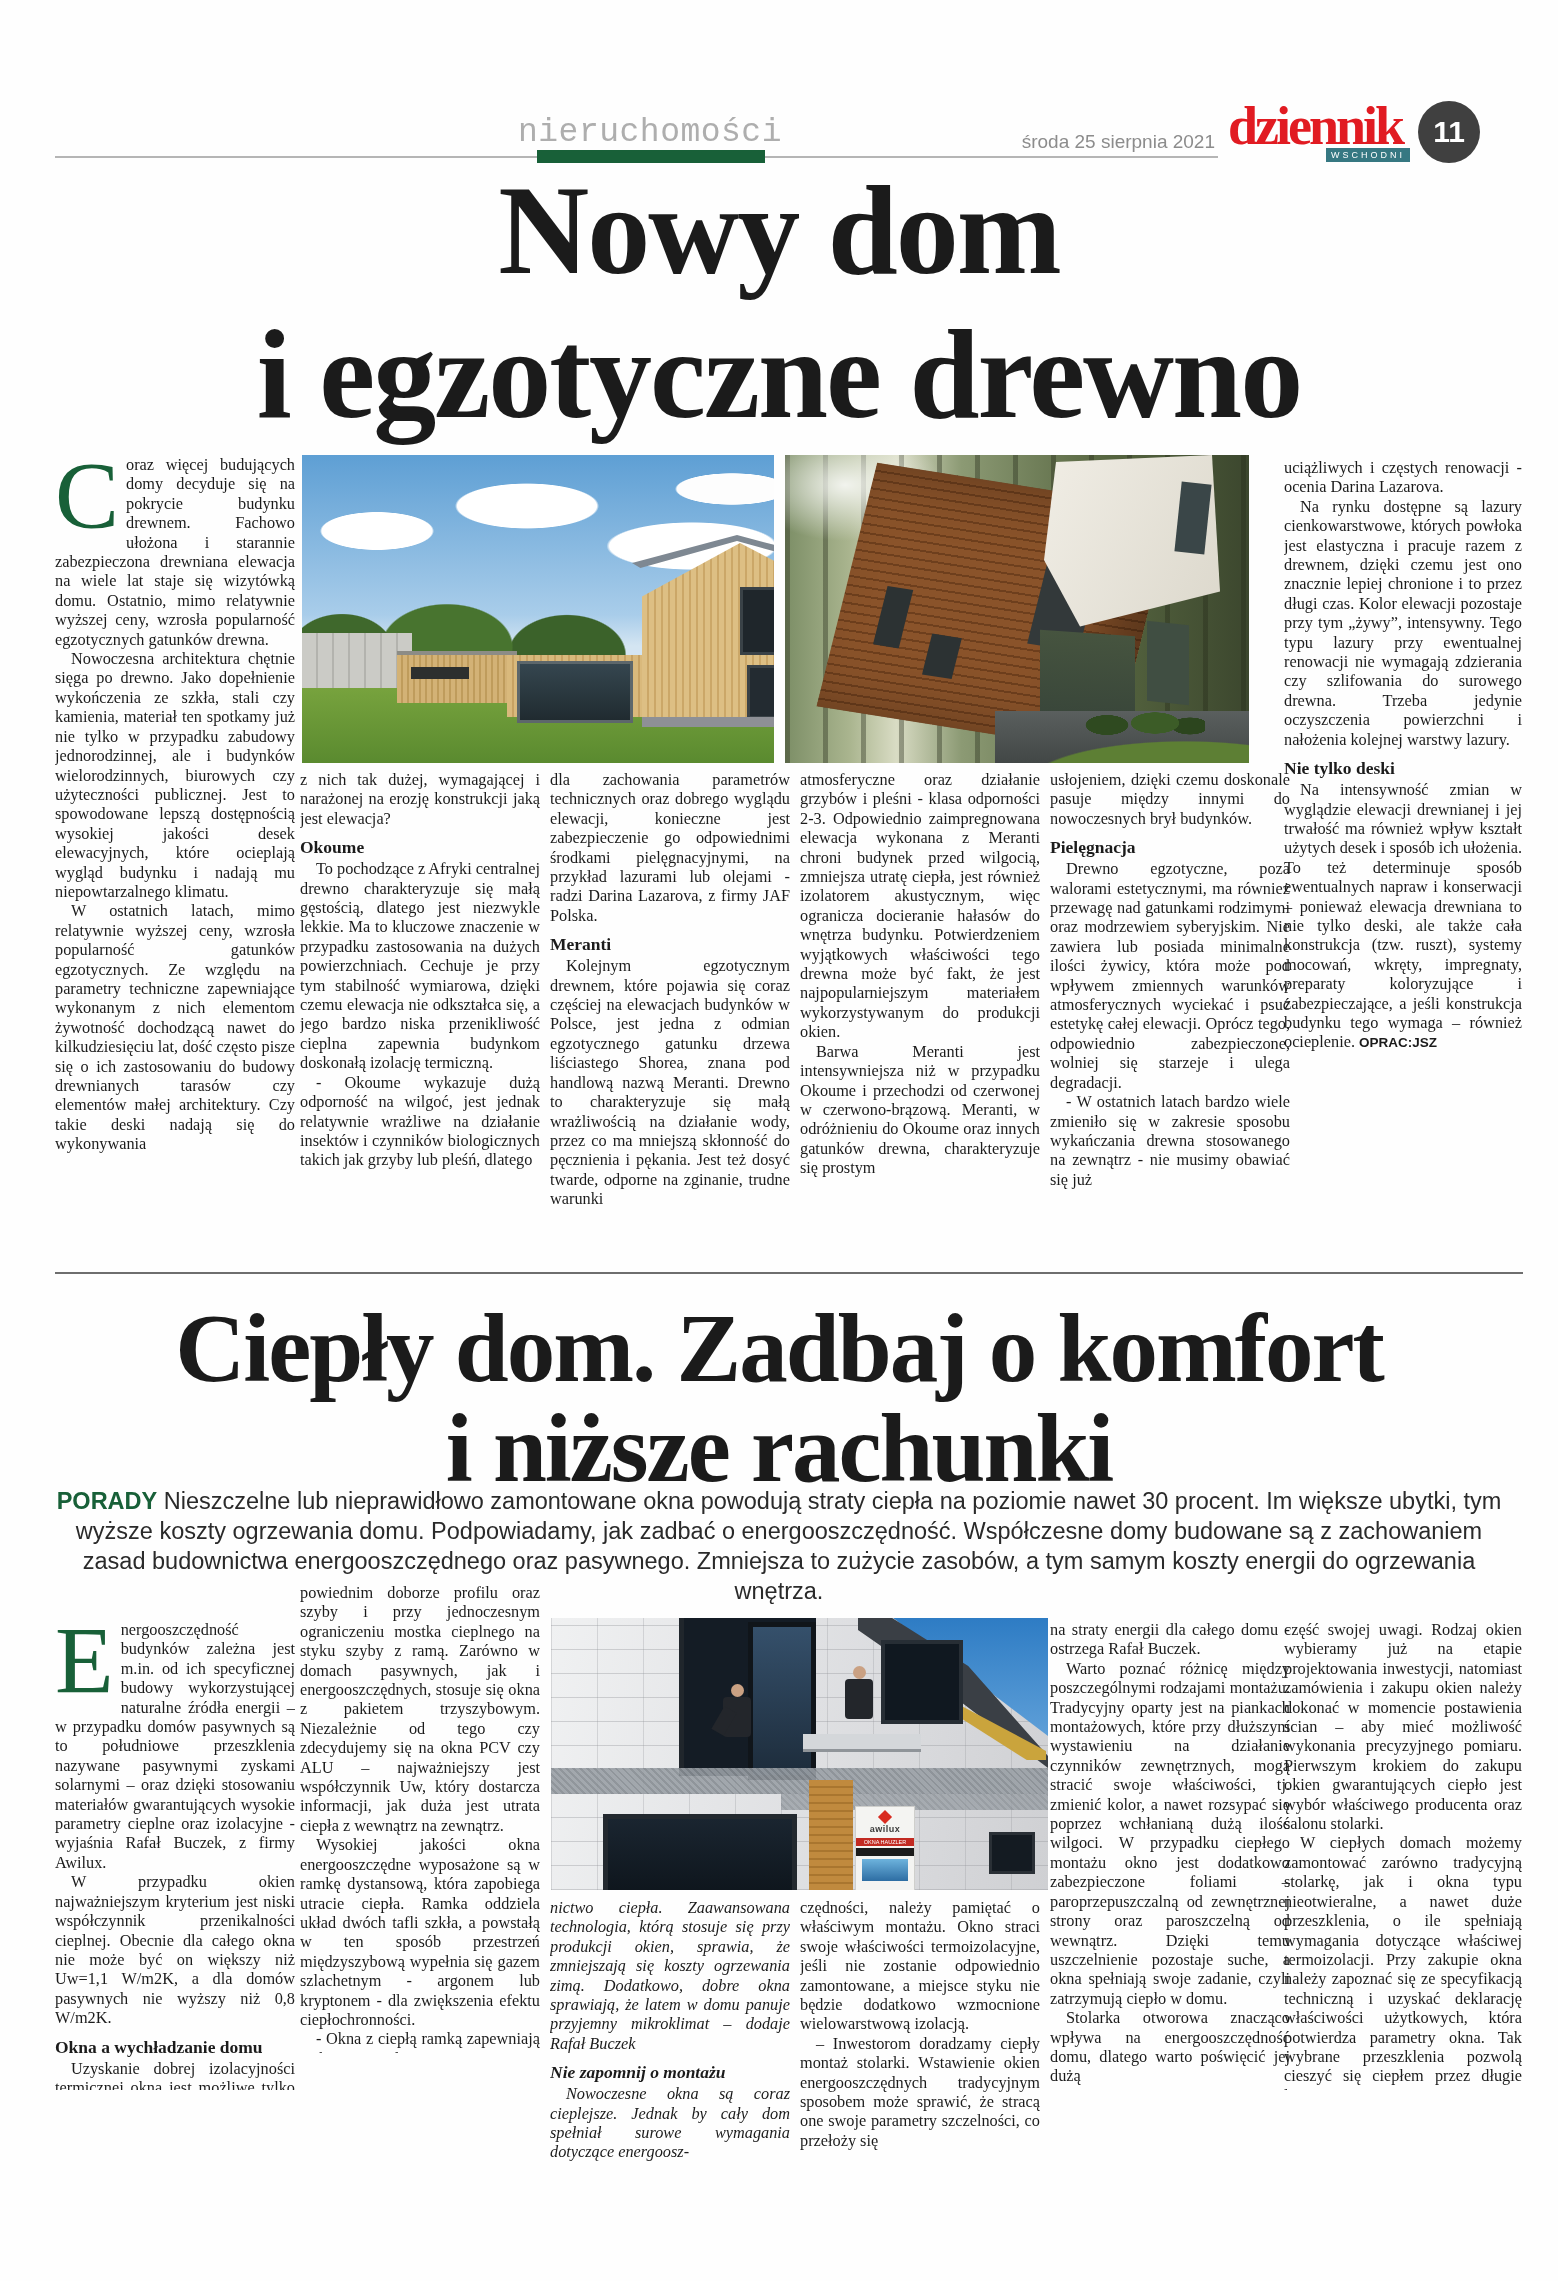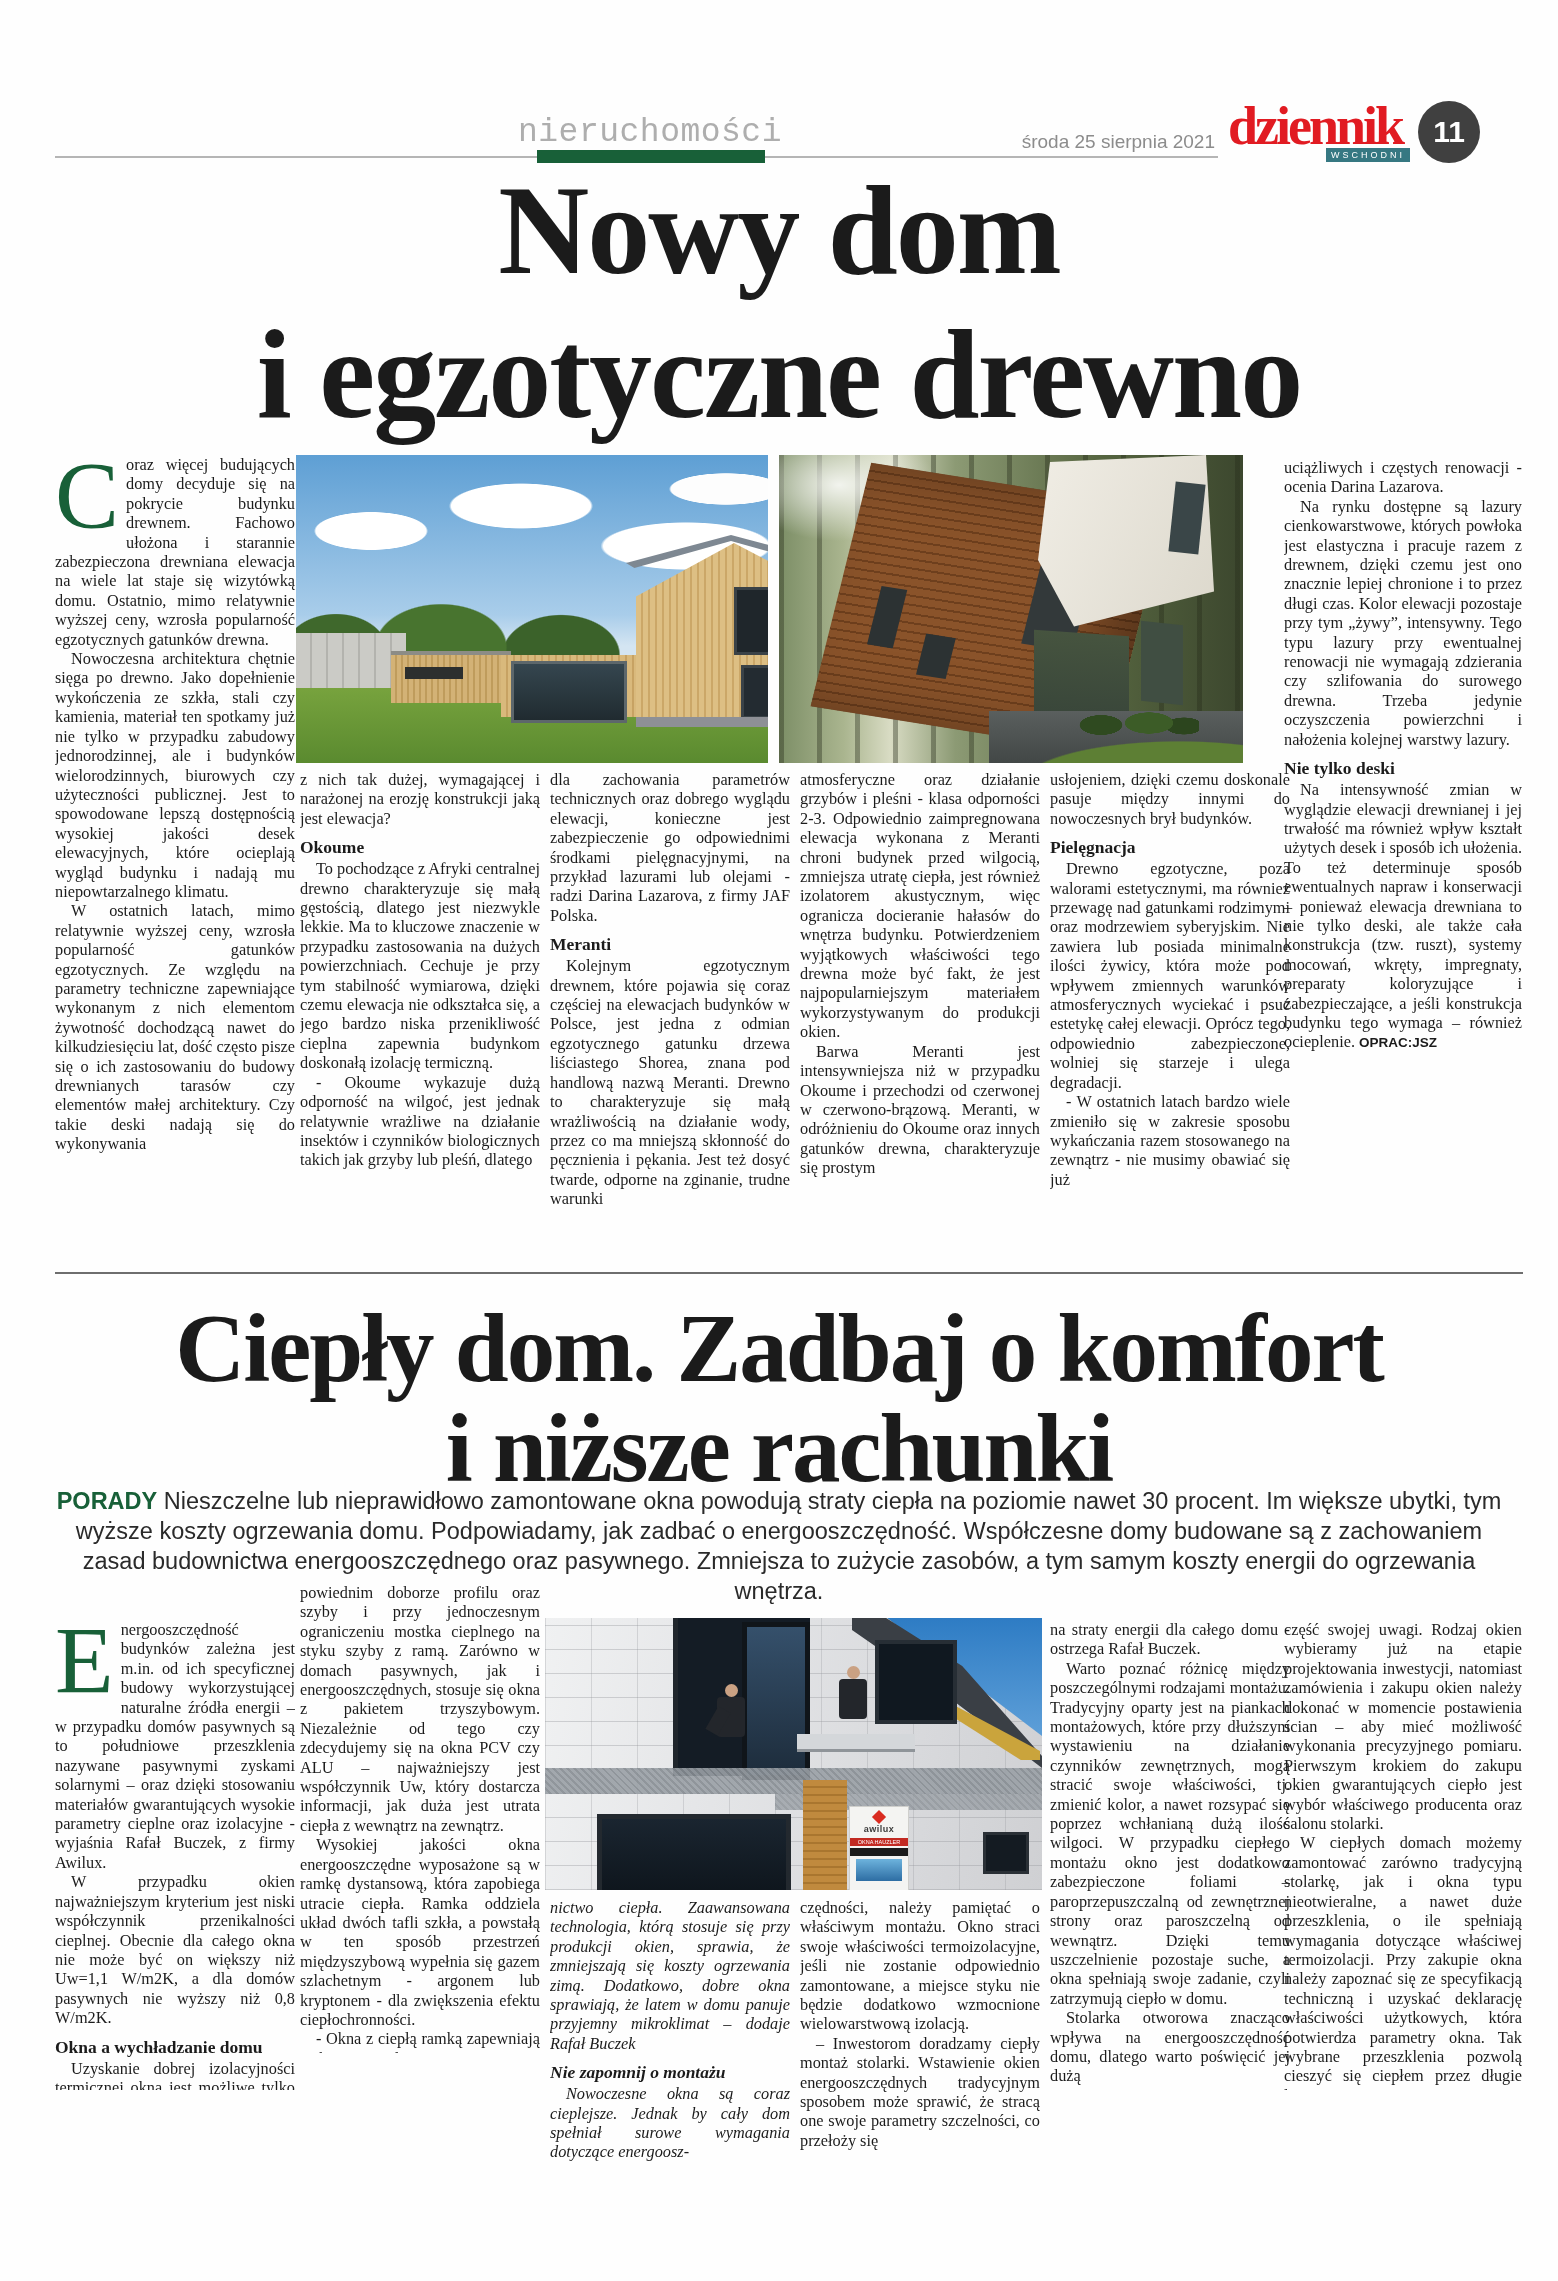--- a/index.html
+++ b/index.html
@@ -47,21 +47,21 @@
   .lead{position:absolute;left:44px;top:1486px;width:1470px;text-align:center;
         font-family:"Liberation Sans",sans-serif;font-size:23.5px;line-height:30px;color:#2a2a2a;margin:0;}
   .lead-label{color:#186038;font-weight:bold;}
   .a2c1{left:55px;top:1620px;height:470px;}
   .a2c2{left:300px;top:1544px;height:470px;margin-top:39px;}
   .a2c3{left:550px;top:1898px;height:352px;font-style:italic;}
   .a2c4{left:800px;top:1898px;height:352px;}
   .a2c5{left:1050px;top:1620px;height:470px;}
   .a2c6{left:1284px;top:1620px;width:238px;height:470px;}
   
-  .photo{position:absolute;overflow:hidden;}
+  .photo{position:absolute;overflow:hidden;margin-left:6px;}
   .photo1{left:296px;top:455px;width:472px;height:308px;background:linear-gradient(#5e9fd4,#a9cdea 52%,#d4e5f2 62%);}
   .p1-clouds{position:absolute;left:0;top:6px;width:100%;height:150px;background:
      radial-gradient(ellipse 95px 32px at 75px 70px,#fff 58%,rgba(255,255,255,0) 60%),
      radial-gradient(ellipse 120px 38px at 225px 45px,#fff 58%,rgba(255,255,255,0) 60%),
      radial-gradient(ellipse 150px 42px at 390px 85px,#fff 55%,rgba(255,255,255,0) 57%),
      radial-gradient(ellipse 100px 28px at 430px 28px,#fdfdfd 55%,rgba(255,255,255,0) 57%);}
   .p1-trees{position:absolute;left:0;top:142px;width:100%;height:95px;background:
      radial-gradient(ellipse 75px 55px at 40px 55px,#3f682c 68%,rgba(0,0,0,0) 70%),
      radial-gradient(ellipse 95px 62px at 145px 50px,#48742f 68%,rgba(0,0,0,0) 70%),
      radial-gradient(ellipse 85px 58px at 265px 58px,#3b622a 68%,rgba(0,0,0,0) 70%),
@@ -223,21 +223,21 @@
 
   <div class="col a1c4">
     <p>atmosferyczne oraz działanie grzybów i pleśni - klasa odporności 2-3. Odpowiednio zaimpregnowana elewacja wykonana z Meranti chroni budynek przed wilgocią, zmniejsza utratę ciepła, jest również izolatorem akustycznym, więc ogranicza docieranie hałasów do wnętrza budynku. Potwierdzeniem wyjątkowych właściwości tego drewna może być fakt, że jest najpopularniejszym materiałem wykorzystywanym do produkcji okien.</p>
     <p class="ind">Barwa Meranti jest intensywniejsza niż w przypadku Okoume i przechodzi od czerwonej w czerwono-brązową. Meranti, w odróżnieniu do Okoume oraz innych gatunków drewna, charakteryzuje się prostym</p>
   </div>
 
   <div class="col a1c5">
     <p>usłojeniem, dzięki czemu doskonale pasuje między innymi do nowoczesnych brył budynków.</p>
     <h4>Pielęgnacja</h4>
     <p class="ind">Drewno egzotyczne, poza walorami estetycznymi, ma również przewagę nad gatunkami rodzimymi oraz modrzewiem syberyjskim. Nie zawiera lub posiada minimalne ilości żywicy, która może pod wpływem zmiennych warunków atmosferycznych wyciekać i psuć estetykę całej elewacji. Oprócz tego, odpowiednio zabezpieczone, wolniej się starzeje i ulega degradacji.</p>
-    <p class="ind">- W ostatnich latach bardzo wiele zmieniło się w zakresie sposobu wykańczania razem stosowanego na zewnątrz - nie musimy obawiać się już</p>
+    <p class="ind">- W ostatnich latach bardzo wiele zmieniło się w zakresie sposobu wykańczania drewna stosowanego na zewnątrz - nie musimy obawiać się już</p>
   </div>
 
   <div class="col a1c6">
     <p>uciążliwych i częstych renowacji - ocenia Darina Lazarova.</p>
     <p class="ind">Na rynku dostępne są lazury cienkowarstwowe, których powłoka jest elastyczna i pracuje razem z drewnem, dzięki czemu jest ono znacznie lepiej chronione i to przez długi czas. Kolor elewacji pozostaje przy tym „żywy”, intensywny. Tego typu lazury przy ewentualnej renowacji nie wymagają zdzierania czy szlifowania do surowego drewna. Trzeba jedynie oczyszczenia powierzchni i nałożenia kolejnej warstwy lazury.</p>
     <h4>Nie tylko deski</h4>
     <p class="ind"><span>Na intensywność zmian w wyglądzie elewacji drewnianej i jej trwałość ma również wpływ kształt użytych desek i sposób ich ułożenia. To też determinuje sposób ewentualnych napraw i konserwacji – ponieważ elewacja drewniana to nie tylko deski, ale także cała konstrukcja (tzw. ruszt), systemy mocowań, wkręty, impregnaty, preparaty koloryzujące i zabezpieczające, a jeśli konstrukcja budynku tego wymaga – również ocieplenie.</span> <span class="credit">OPRAC:JSZ</span></p>
   </div>
 
   <div class="mid-rule"></div>

